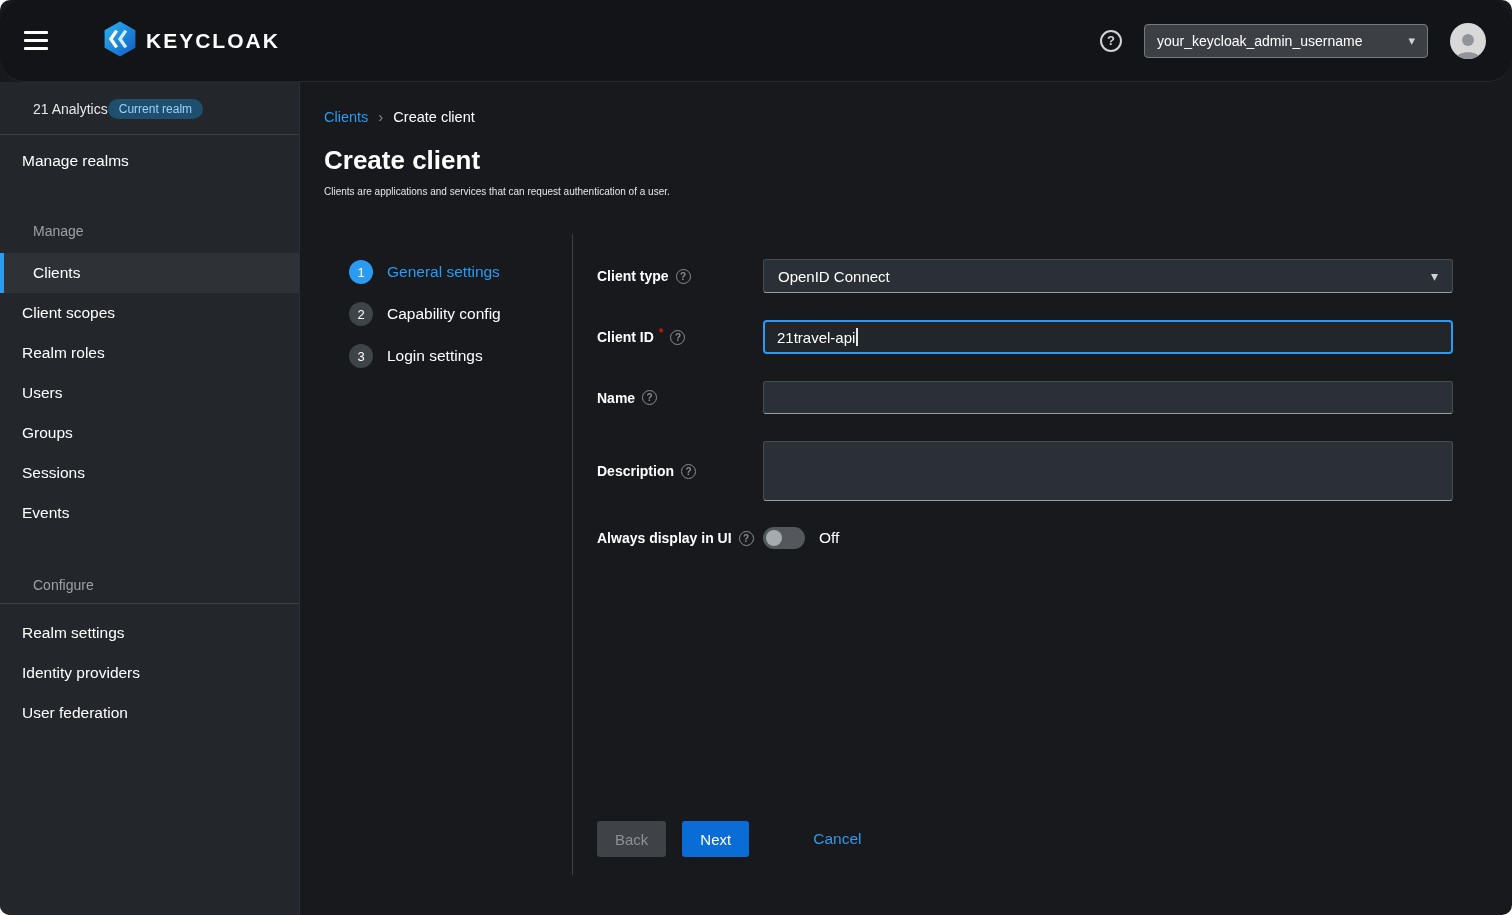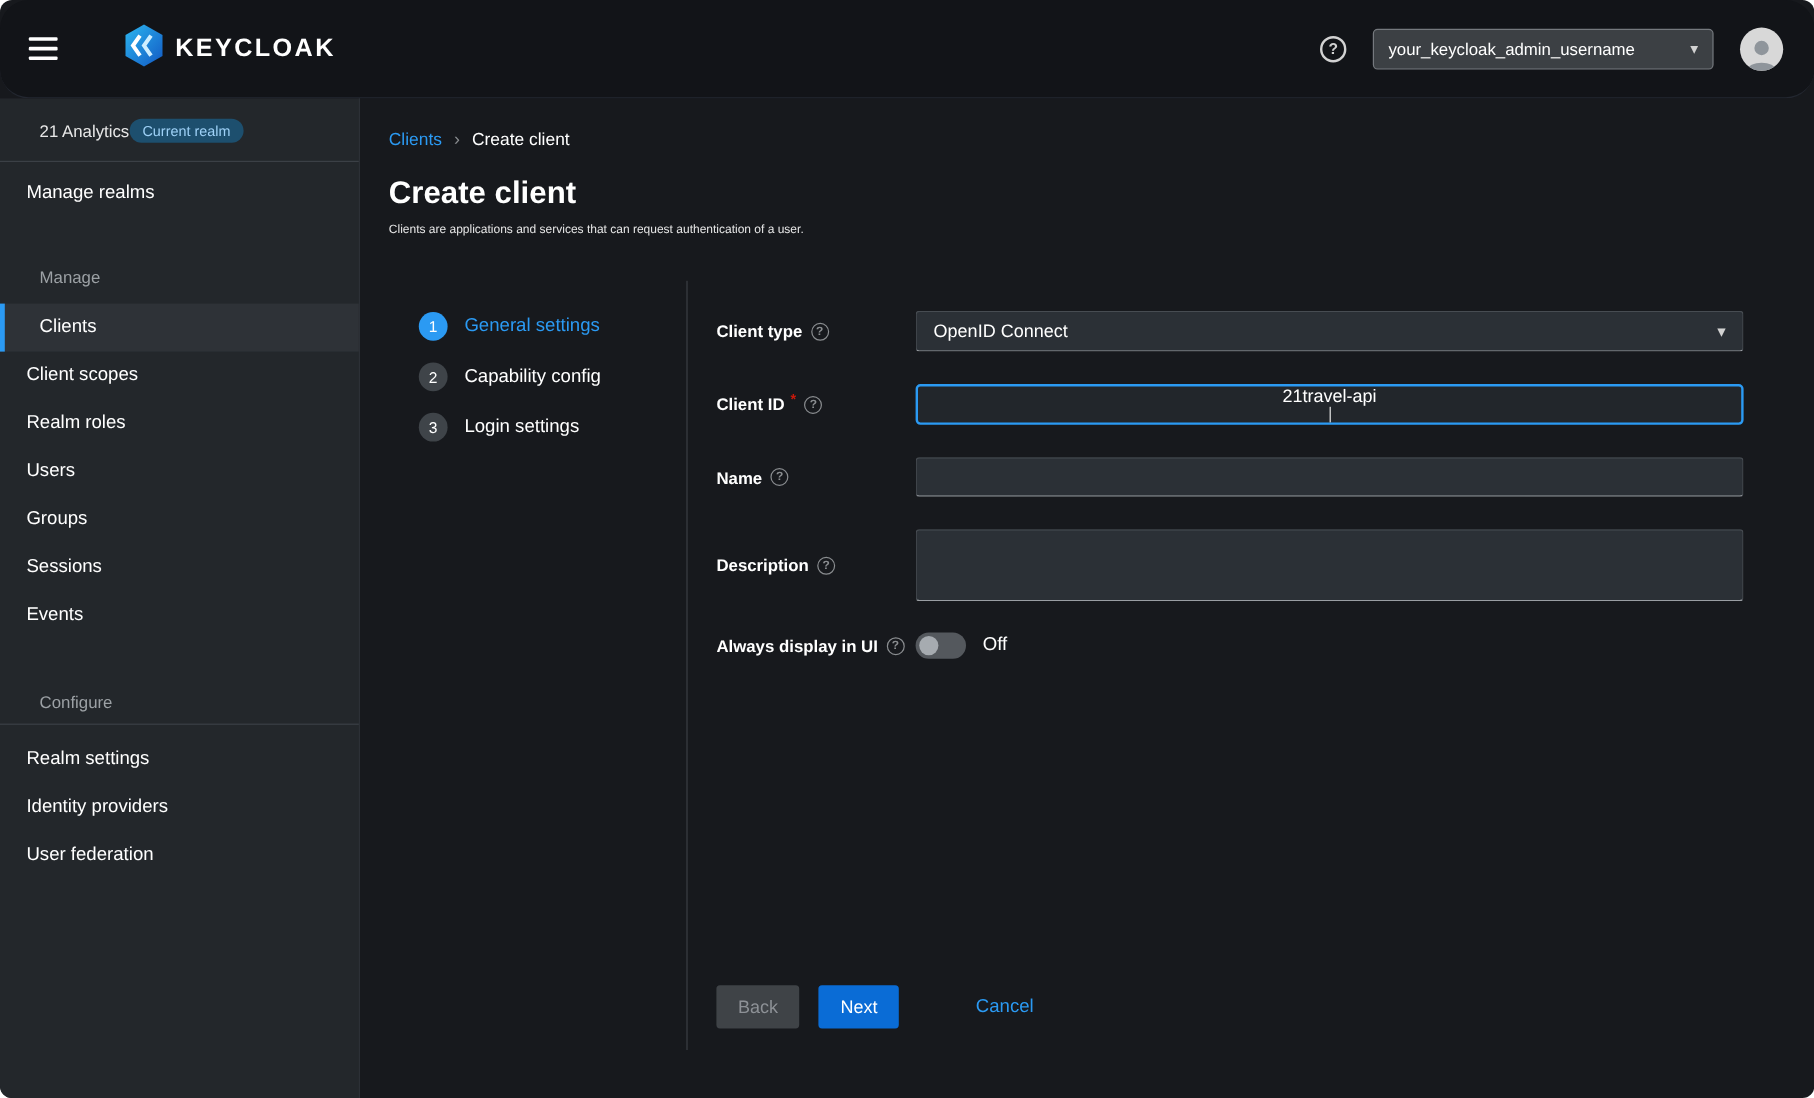--- a/index.html
+++ b/index.html
@@ -79,21 +79,21 @@
                     border-bottom-color:#9a9ea3; border-radius:3px; display:flex;
                     align-items:center; padding:0 14px; color:#fff; font-size:15px;
                     cursor:pointer; position:relative; }
   .select-control .caret { margin-left:auto; color:#d2d2d2; font-size:14px; }
 
   .text-input { width:100%; height:33px; background:#2b3036; border:1px solid #474c52;
                 border-bottom-color:#9a9ea3; border-radius:3px; color:#fff; font-size:15px;
                 padding:0 13px; outline:none; }
   .text-input-focused { height:34px; background:#22262b; border:2px solid #2b9af3;
                         border-radius:4px; display:flex; align-items:center; padding:0 12px;
-                        color:#fff; font-size:15px; cursor:text;flex-direction:column; }
+                        color:#fff; font-size:15px; cursor:text; }
   .text-caret { display:inline-block; width:1.5px; height:18px; background:#e8e8e8; margin-left:1px; }
 
   .textarea-control { width:100%; height:60px; background:#2b3036; border:1px solid #474c52;
                       border-bottom-color:#9a9ea3; border-radius:3px; resize:none; outline:none;
                       color:#fff; font-size:15px; padding:6px 13px; font-family:inherit; }
 
   .toggle-cell { display:flex; align-items:center; }
   .toggle { width:42px; height:22px; border-radius:11px; background:#54585d;
             position:relative; cursor:pointer; border:none; flex:0 0 auto; }
   .toggle-knob { position:absolute; left:3px; top:3px; width:16px; height:16px;

